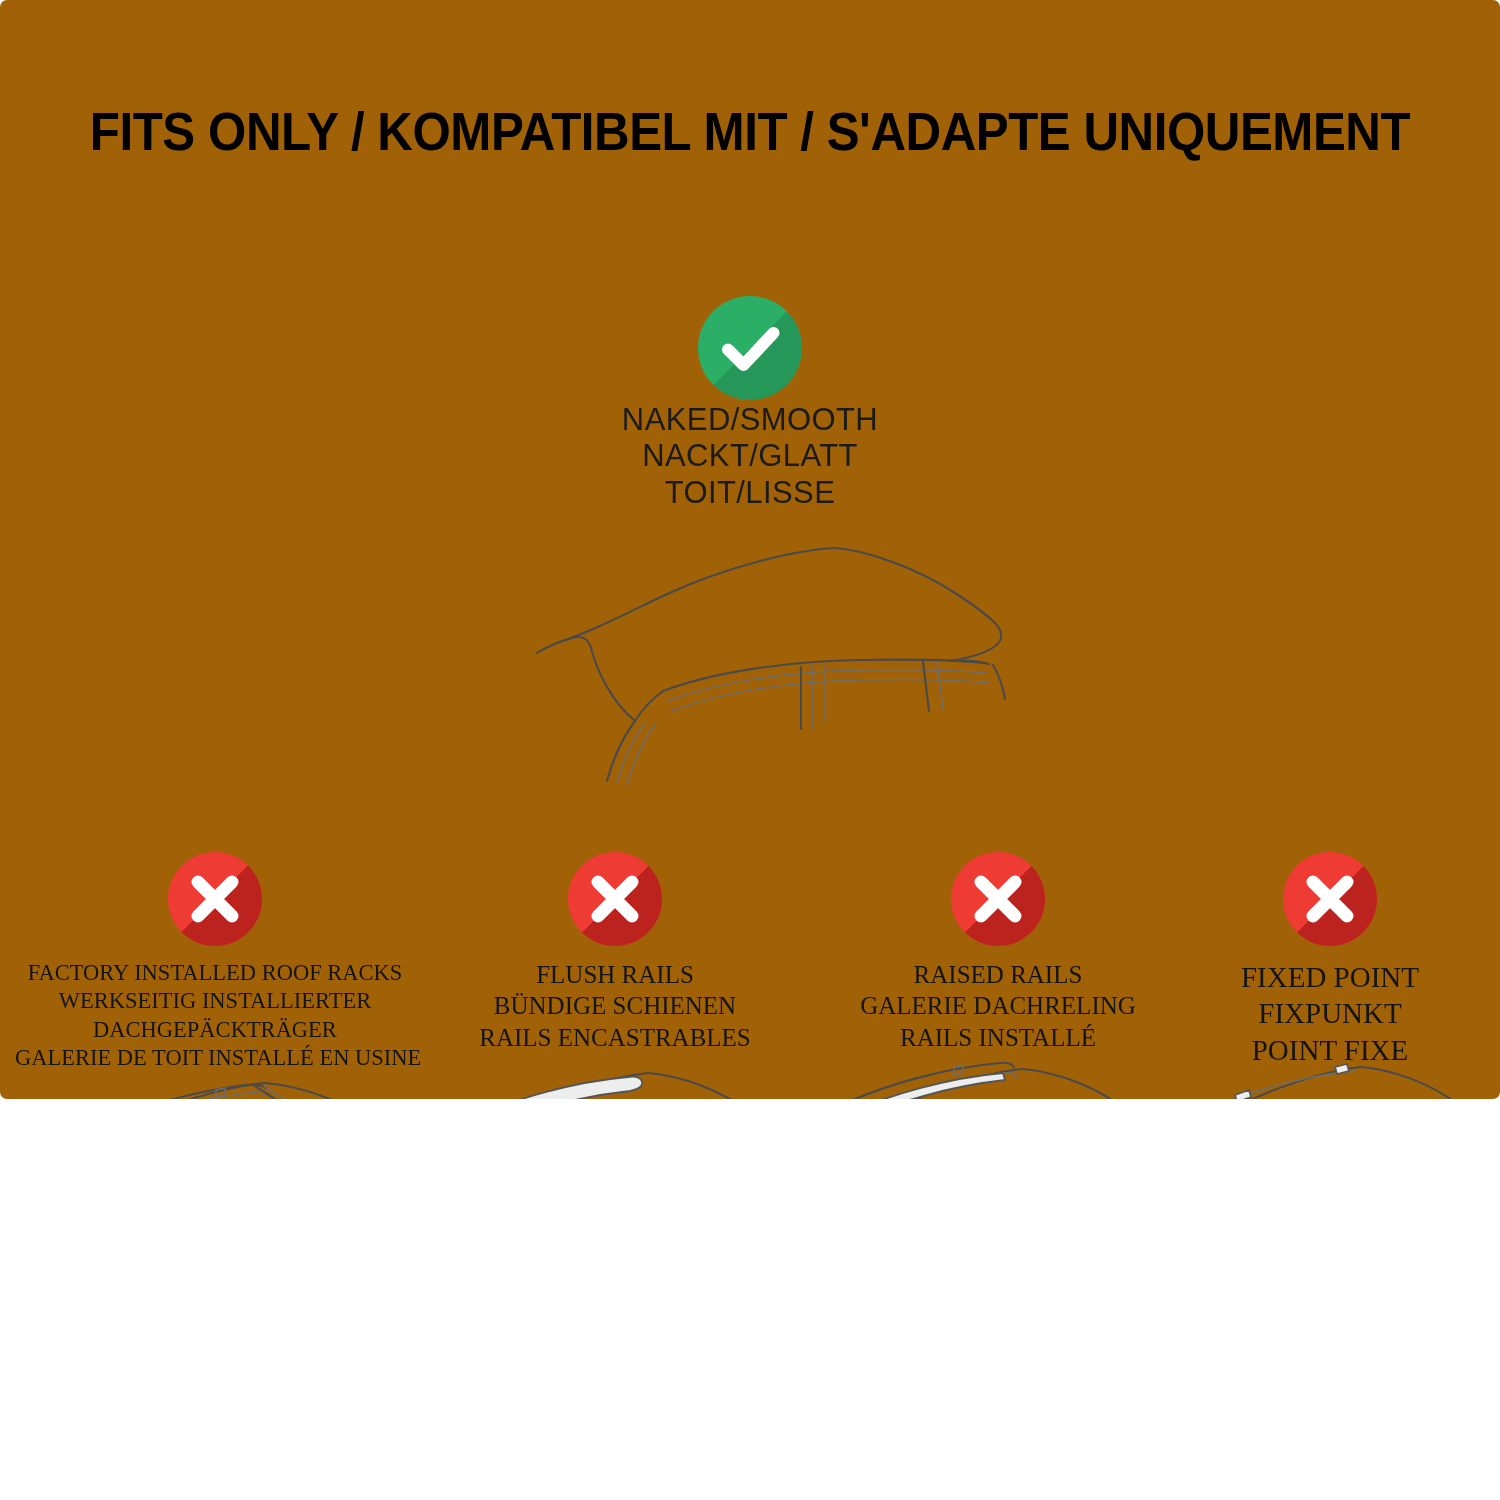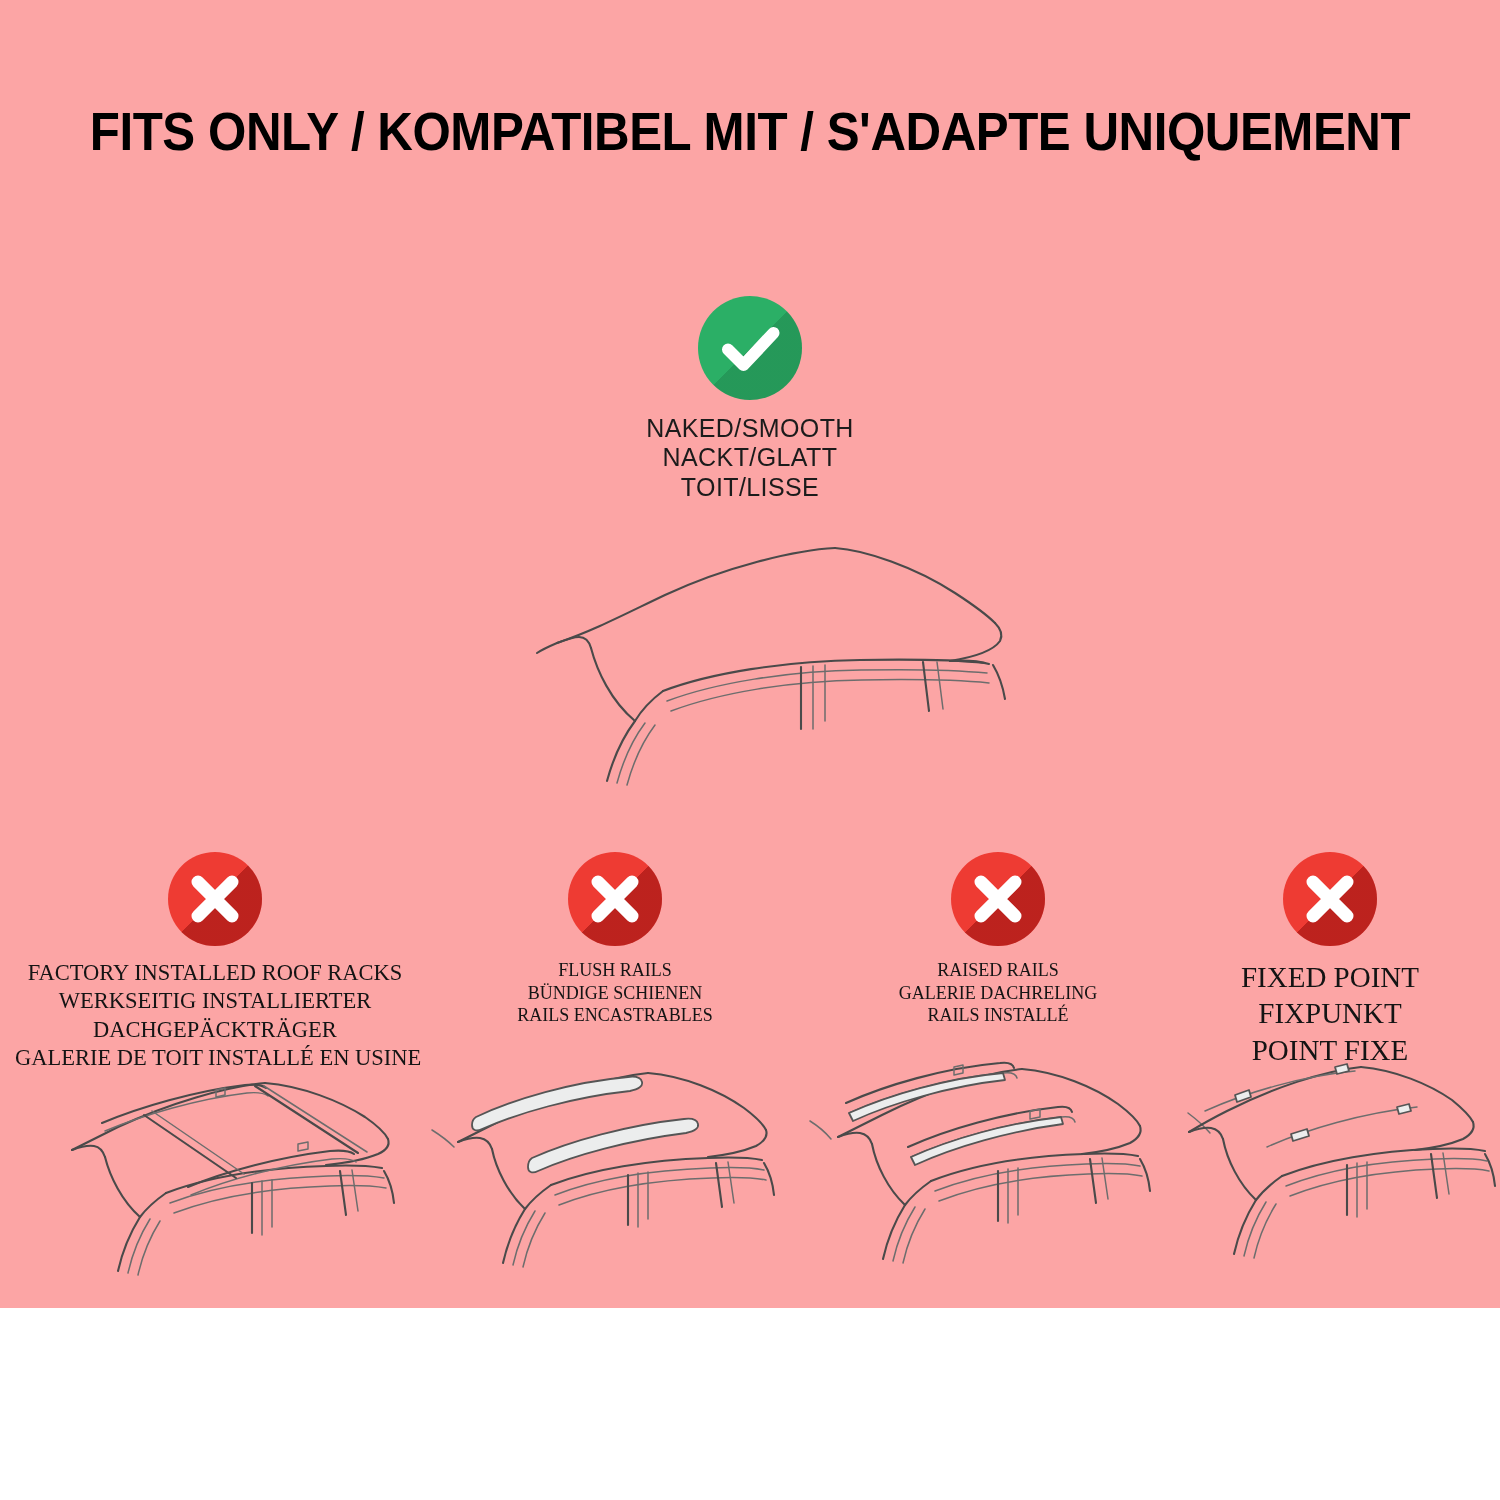--- a/index.html
+++ b/index.html
@@ -9,23 +9,24 @@
     background: #ffffff;
   }
   body {
     font-family: "Liberation Sans", sans-serif;
     -webkit-font-smoothing: antialiased;
   }
 
   #page {
     position: relative;
     width: 1500px;
-    height: 1308px;
-    background: #fca5a5;
+    height: 1099px;
+    background: #a16207;
     overflow: hidden;
+    border-radius: 7px;
   }
 
   
   .title {
     position: absolute;
     left: 0;
     top: 104px;
     width: 1500px;
     text-align: center;
     font-size: 53px;
@@ -66,22 +67,22 @@
   }
   .badge.green .shadow {
     background: linear-gradient(135deg, rgba(0,0,0,0) 50%, rgba(0,0,0,0.13) 50%);
   }
   .badge.red .shadow {
     background: linear-gradient(135deg, rgba(0,0,0,0) 50%, rgba(120,0,0,0.42) 50%);
   }
   .badge svg { position: absolute; inset: 0; width: 100%; height: 100%; }
 
   .cap-lines {
-    margin-top: 14px;
-    font-size: 25px;
+    margin-top: 2px;
+    font-size: 31px;
     line-height: 1.17;
     color: #1b1b1b;
     letter-spacing: 0.4px;
     font-weight: 400;
   }
 
   
   .main-art {
     position: absolute;
     left: 495px;
@@ -116,21 +117,21 @@
   .col-art svg { width: 100%; height: 100%; display: block; }
 
   
   #col-1 { left: 15px;   width: 400px; }
   #col-2 { left: 425px;  width: 380px; }
   #col-3 { left: 808px;  width: 380px; }
   #col-4 { left: 1180px; width: 300px; }
 
   #col-1 .col-label { font-size: 22.5px; line-height: 1.26; }
   #col-2 .col-label,
-  #col-3 .col-label { font-size: 18px; line-height: 1.25; }
+  #col-3 .col-label { font-size: 25px; line-height: 1.25; }
   #col-4 .col-label { font-size: 29px; line-height: 1.25; }
 
   #art-1 { left: 40px;   width: 415px; }
   #art-2 { left: 432px;  width: 400px; }
   #art-3 { left: 822px;  width: 400px; }
   #art-4 { left: 1175px; width: 330px; }
 
   
   .logo {
     position: absolute;

